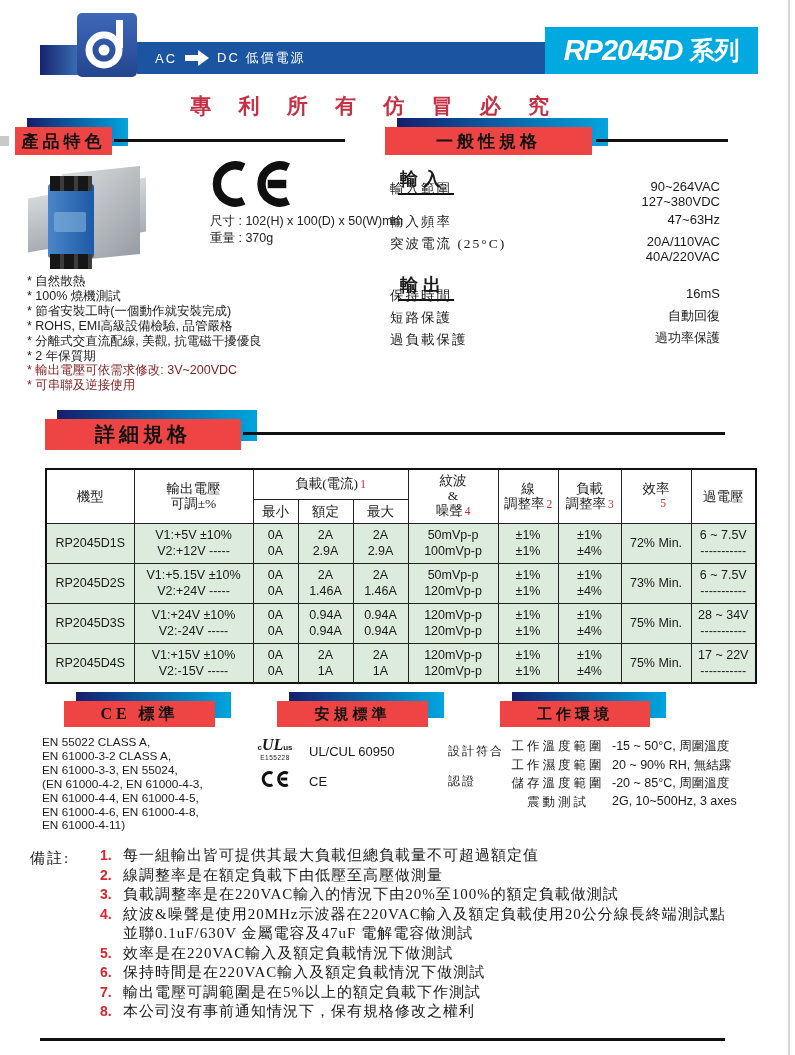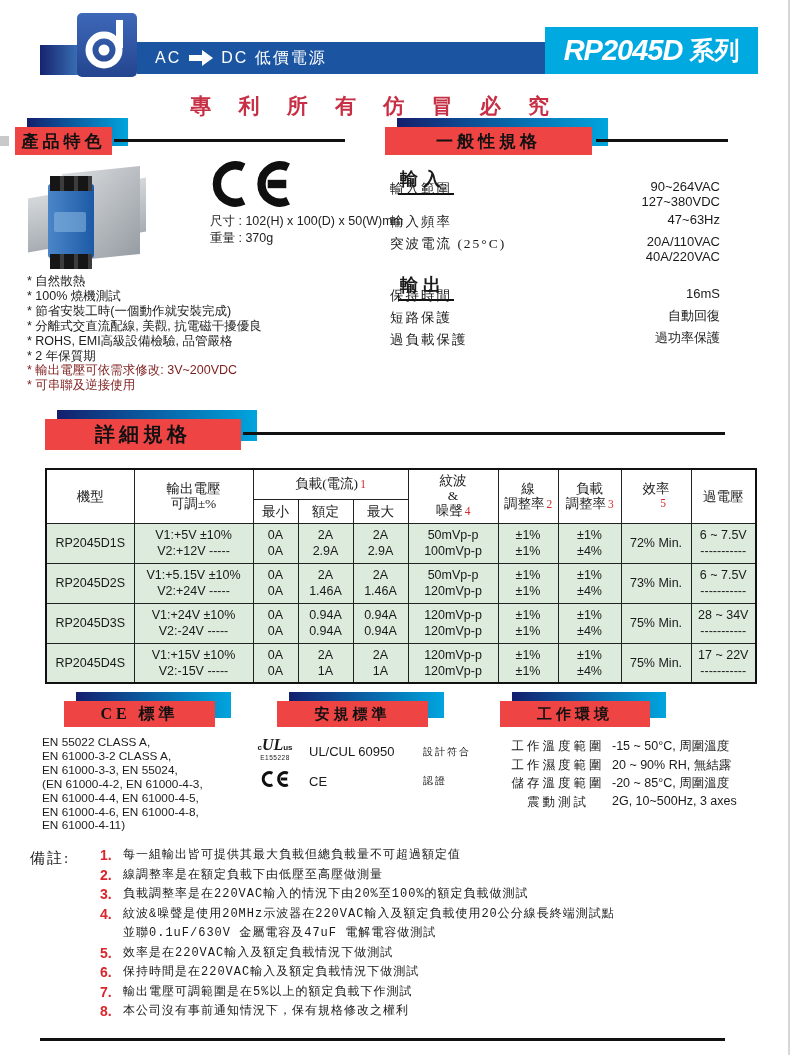--- a/index.html
+++ b/index.html
@@ -10,21 +10,21 @@
     font-family:"Liberation Sans","DejaVu Sans",sans-serif; color:#1a1a1a;
   }
   .abs { position:absolute; }
 
   
   .hdr-smallbar { left:40px; top:45px; width:46px; height:30px;
     background:linear-gradient(90deg,#16246e,#3f7ec2); }
   .logo { left:77px; top:13px; width:60px; height:64px; border-radius:5px;
     background:linear-gradient(180deg,#3e68b8,#24458f); }
   .banner-dark { left:137px; top:42px; width:409px; height:32px; background:#1b55a2;
-    color:#fff; display:flex; align-items:center; padding-left:18px; font-size:16px; letter-spacing:2px; }
+    color:#fff; display:flex; align-items:center; padding-left:18px; font-size:13px; letter-spacing:2px; }
   .arrow-icon { display:inline-flex; align-items:center; margin:0 8px; }
   .arrow-icon .a-bar { width:13px; height:6px; background:#fff; }
   .arrow-icon .a-tri { width:0; height:0; border-top:8px solid transparent;
     border-bottom:8px solid transparent; border-left:11px solid #fff; }
   .banner-cyan { left:545px; top:27px; width:213px; height:47px; background:#00a9e0;
     color:#fff; display:flex; align-items:center; justify-content:center; gap:7px; }
   .banner-cyan .model { font-size:29px; font-weight:bold; font-style:italic; letter-spacing:-1px; }
   .banner-cyan .suffix { font-size:25px; font-weight:bold; font-family:"Liberation Serif",serif; }
   .slogan { left:0; top:84px; width:750px; text-align:center; color:#c62f44;
     font-size:21px; font-weight:bold; letter-spacing:11px;
@@ -81,40 +81,40 @@
   td.volt { text-align:left; padding-left:5px;margin-top:30px; }
   td.ov { text-align:left; padding-left:7px; }
   .rn { color:#d42a2a; font-size:11.5px; margin-left:2px; }
   .rn-block { display:block; text-align:center; margin-left:14px; }
 
   
   .ce-lines { left:42px; top:736px; font-size:11.8px; line-height:13.9px;
     white-space:pre-line; color:#1c1c1c; }
   .saf-row { position:absolute; display:flex; align-items:center; gap:12px; }
   .saf-code { font-size:13px; width:102px; }
-  .saf-desc { font-size:10px; letter-spacing:2px; font-family:"Liberation Serif",serif; }
+  .saf-desc { font-size:12px; letter-spacing:2px; font-family:"Liberation Serif",serif;margin-left:25px; }
   .ul-mark { width:44px; text-align:center; line-height:10px; }
   .ul-c { font-size:8px; font-weight:bold; }
   .ul-ul { font-size:16px; font-weight:bold; font-style:italic; font-family:"Liberation Serif",serif; }
   .ul-us { font-size:8px; font-weight:bold; }
   .ul-file { font-size:6.5px; letter-spacing:.5px; }
   .env-rows { left:504px; top:738px; width:288px; }
   .env-row { display:flex; margin-bottom:1.5px; }
   .env-row .lbl { width:108px; font-size:12.5px; letter-spacing:3px;
     font-family:"Liberation Serif",serif;text-align:center; }
   .env-row .val { font-size:12.5px; }
 
   
   .notes-label { left:30px; top:849px; font-size:15px; letter-spacing:2px;
     font-family:"Liberation Serif","DejaVu Serif",serif; }
   .notes { left:100px; top:846px; width:676px; }
   .note { display:flex; align-items:flex-start; }
   .note .num { color:#d9252b; font-weight:bold; width:23px; font-size:14px; line-height:19.5px; }
-  .note .txt { font-size:12px; line-height:19.5px; white-space:pre-line;
-    font-family:Liberation Mono, monospace; letter-spacing:1px; }
+  .note .txt { font-size:15px; line-height:19.5px; white-space:pre-line;
+    font-family:Liberation Serif, serif; letter-spacing:1px; }
 
   .bottom-line { left:40px; top:1038px; width:685px; height:3px; background:#111; }
   .edge-right { left:788px; top:0; width:2px; height:1055px; background:#d5d8da; }
   .edge-dash { left:0; top:136px; width:9px; height:10px; background:#c9c9c9; }
 </style>
 </head>
 <body>
 
 <div class="page">
 
@@ -170,22 +170,22 @@
   </div>
   <div class="abs dims">
     <div>尺寸 : 102(H) x 100(D) x 50(W)mm</div>
     <div>重量 : 370g</div>
   </div>
 
   <div class="abs bullets">
     <div>* 自然散熱</div>
     <div>* 100% 燒機測試</div>
     <div>* 節省安裝工時(一個動作就安裝完成)</div>
+    <div>* ROHS, EMI高級設備檢驗, 品管嚴格</div>
     <div>* 分離式交直流配線, 美觀, 抗電磁干擾優良</div>
-    <div>* ROHS, EMI高級設備檢驗, 品管嚴格</div>
     <div>* 2 年保質期</div>
     <div class="red">* 輸出電壓可依需求修改: 3V~200VDC</div>
     <div class="red">* 可串聯及逆接使用</div>
   </div>
 
   <div class="abs gs-head" style="left:398px;top:155px;">輸入</div>
   <div class="abs gs-rows" style="left:390px;top:180px;">
     <div class="gs-row">
       <span class="lbl">輸入範圍</span>
       <span class="val">90~264VAC

